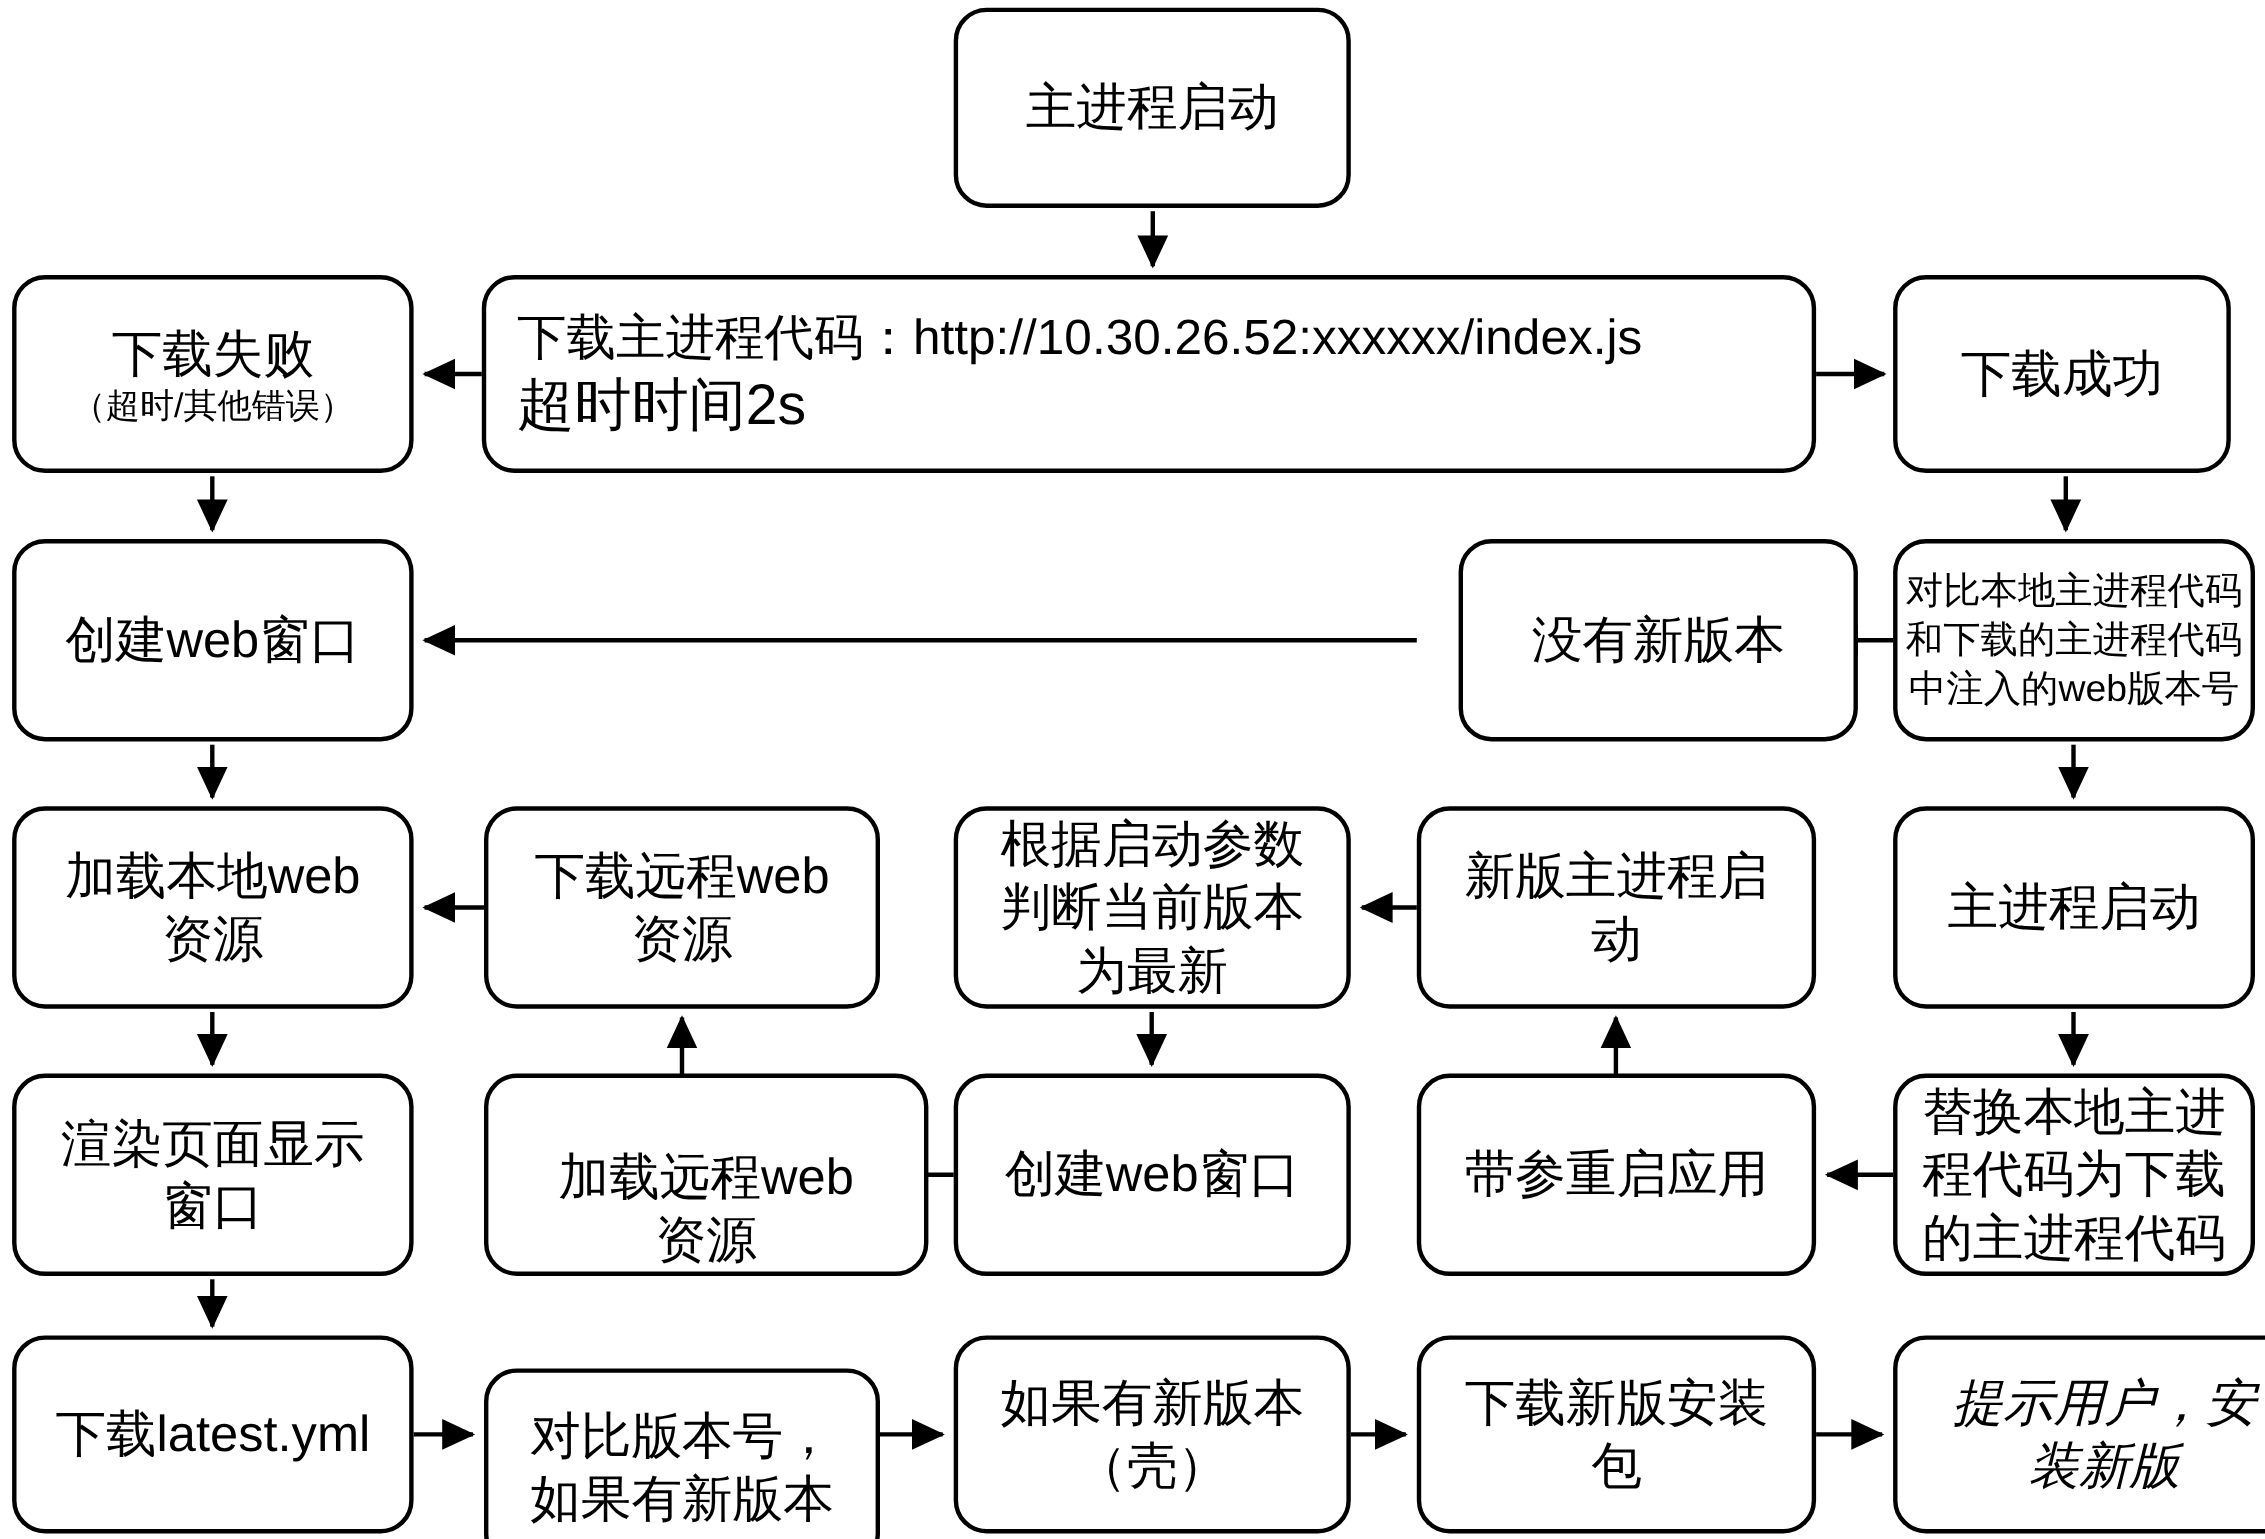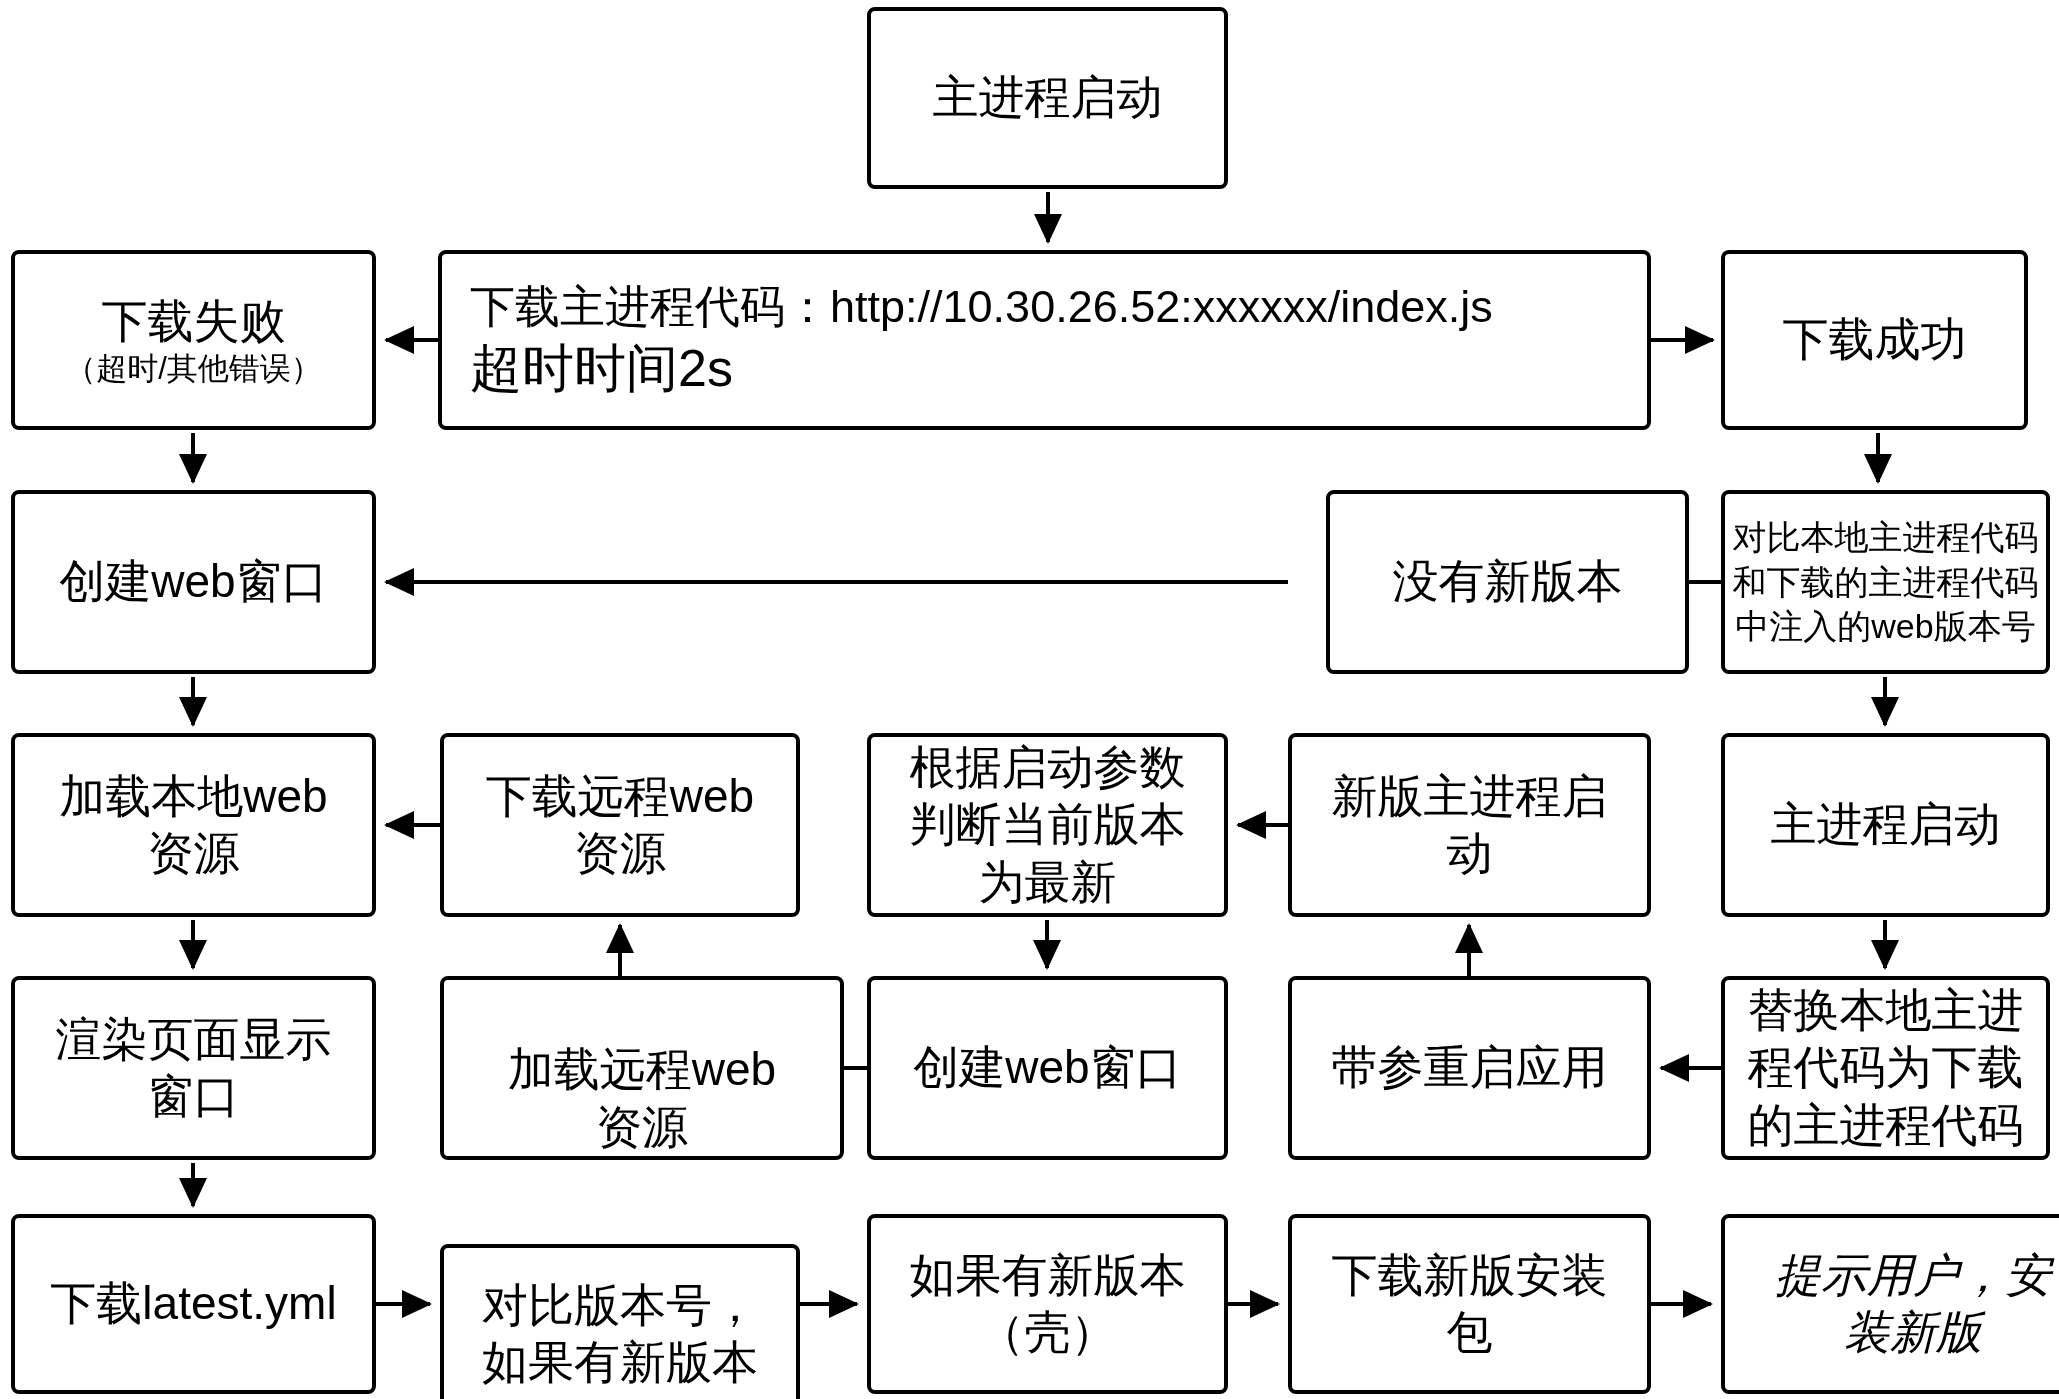--- a/index.html
+++ b/index.html
@@ -9,21 +9,21 @@
     background:#ffffff;
     font-family:"Liberation Sans", sans-serif;
     color:#000;
   }
   .edges { position:absolute; left:0; top:0; width:2059px; height:1399px; }
   .edges line { stroke:#000; stroke-width:4; }
   .node {
     position:absolute;
     box-sizing:border-box;
     border:4px solid #000;
-    border-radius:8px;
+    border-radius:30px;
     background:#ffffff;
     display:flex;
     flex-direction:column;
     align-items:center;
     justify-content:center;
     text-align:center;
     font-size:46px;
     line-height:1.25;
     white-space:pre-line;
   }

